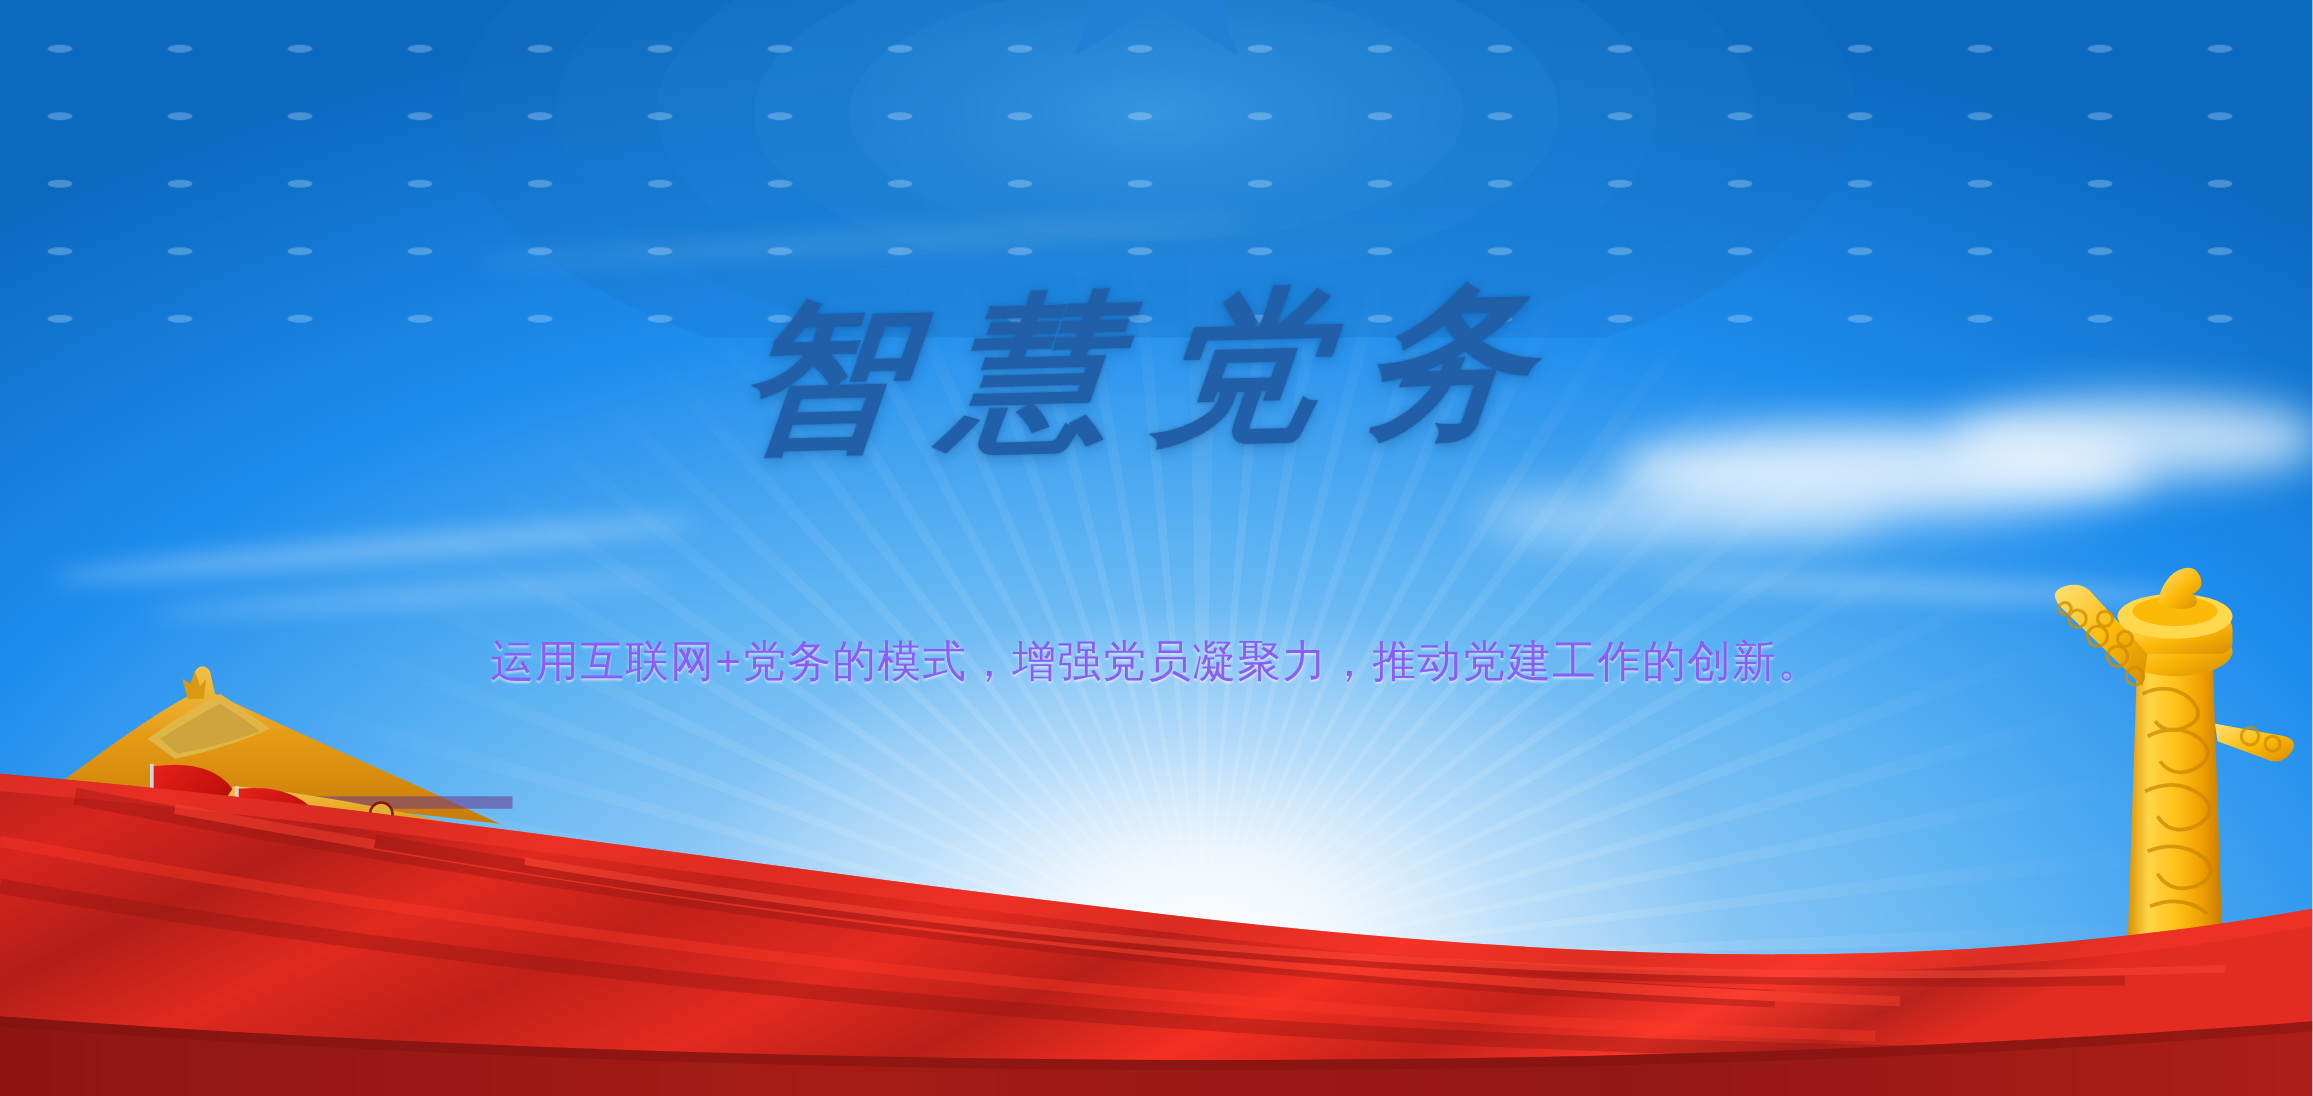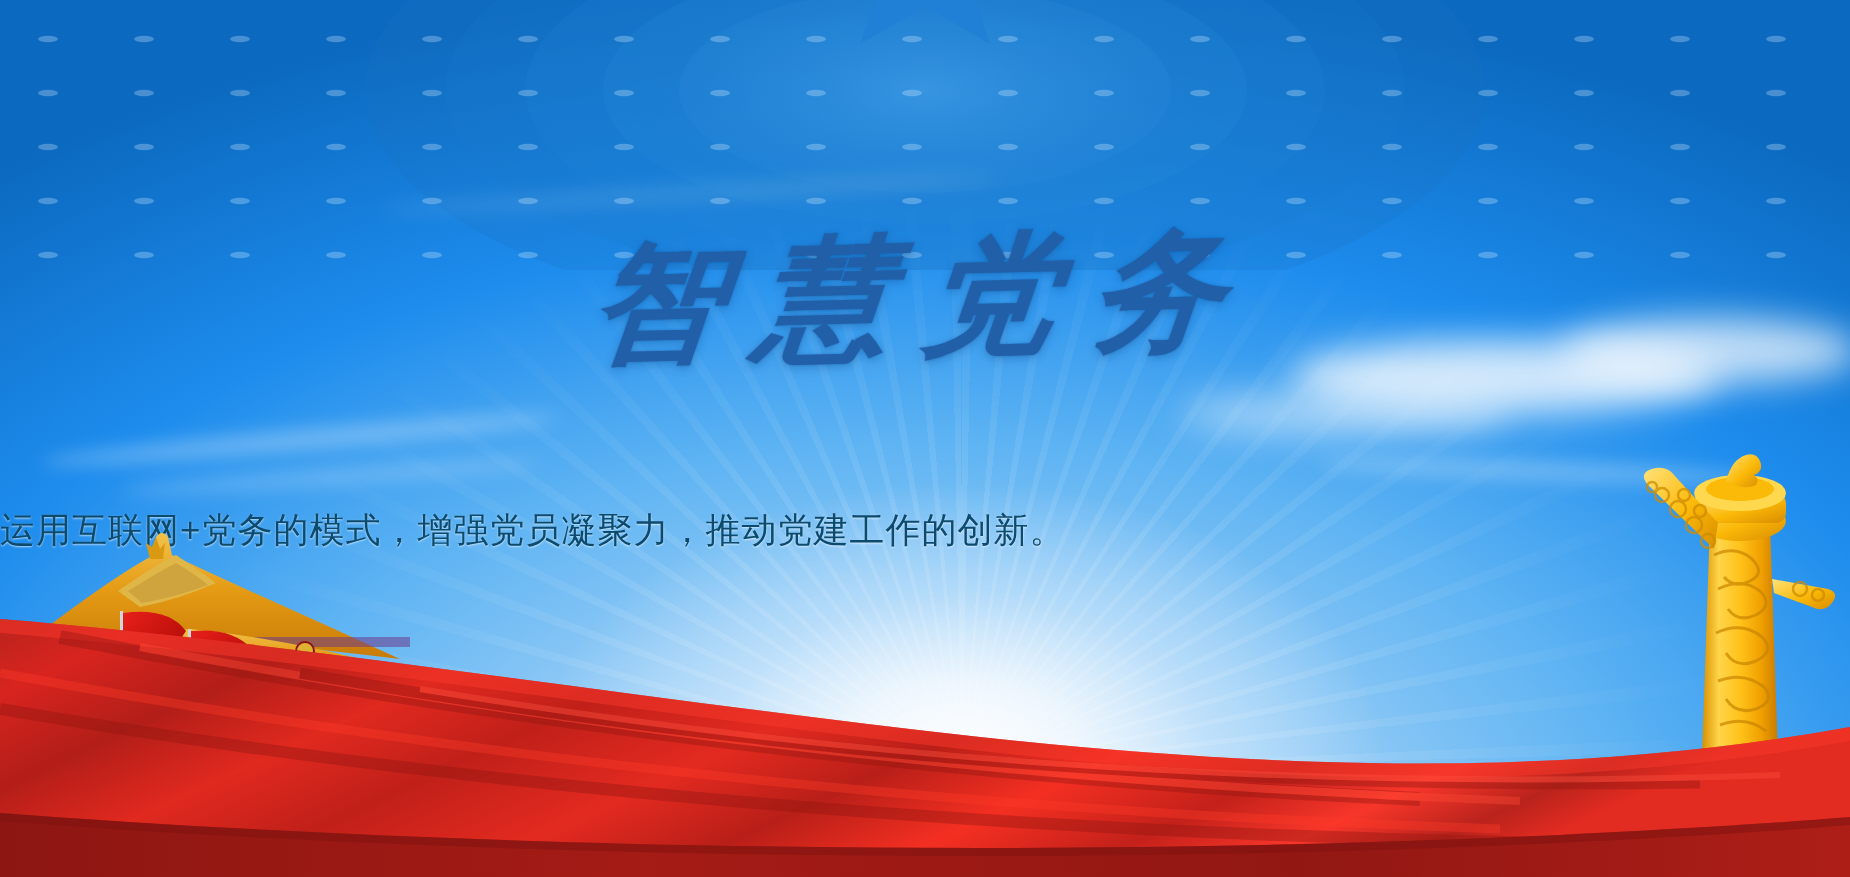--- a/index.html
+++ b/index.html
@@ -38,22 +38,22 @@
     font-family:"DejaVu Serif","Liberation Serif",serif;
     font-size:132px;font-weight:700;letter-spacing:34px;
     color:#2160a8;
     font-style:italic;
     transform:skewX(-7deg) rotate(-1.4deg);
     text-shadow:0 3px 10px rgba(10,60,120,.30), 0 0 2px rgba(20,70,140,.55);
     line-height:1;
     white-space:nowrap;
   }
   .subtitle{
-    position:absolute;left:0;top:512px;width:1850px;text-align:left;
-    font-size:35px;color:#0c4a6e;letter-spacing:1px;line-height:1;
+    position:absolute;left:0;top:512px;width:1850px;text-align:center;
+    font-size:35px;color:#8b5cf6;letter-spacing:1px;line-height:1;
     text-shadow:0 1px 2px rgba(255,255,255,.65);
   }
 
   
   .gate{position:absolute;left:0;bottom:118px;width:470px;height:280px;}
   
   .pillar{position:absolute;right:12px;bottom:120px;width:220px;height:320px;}
 
   
   .ribbon{position:absolute;left:0;bottom:0;width:1850px;height:300px;}

